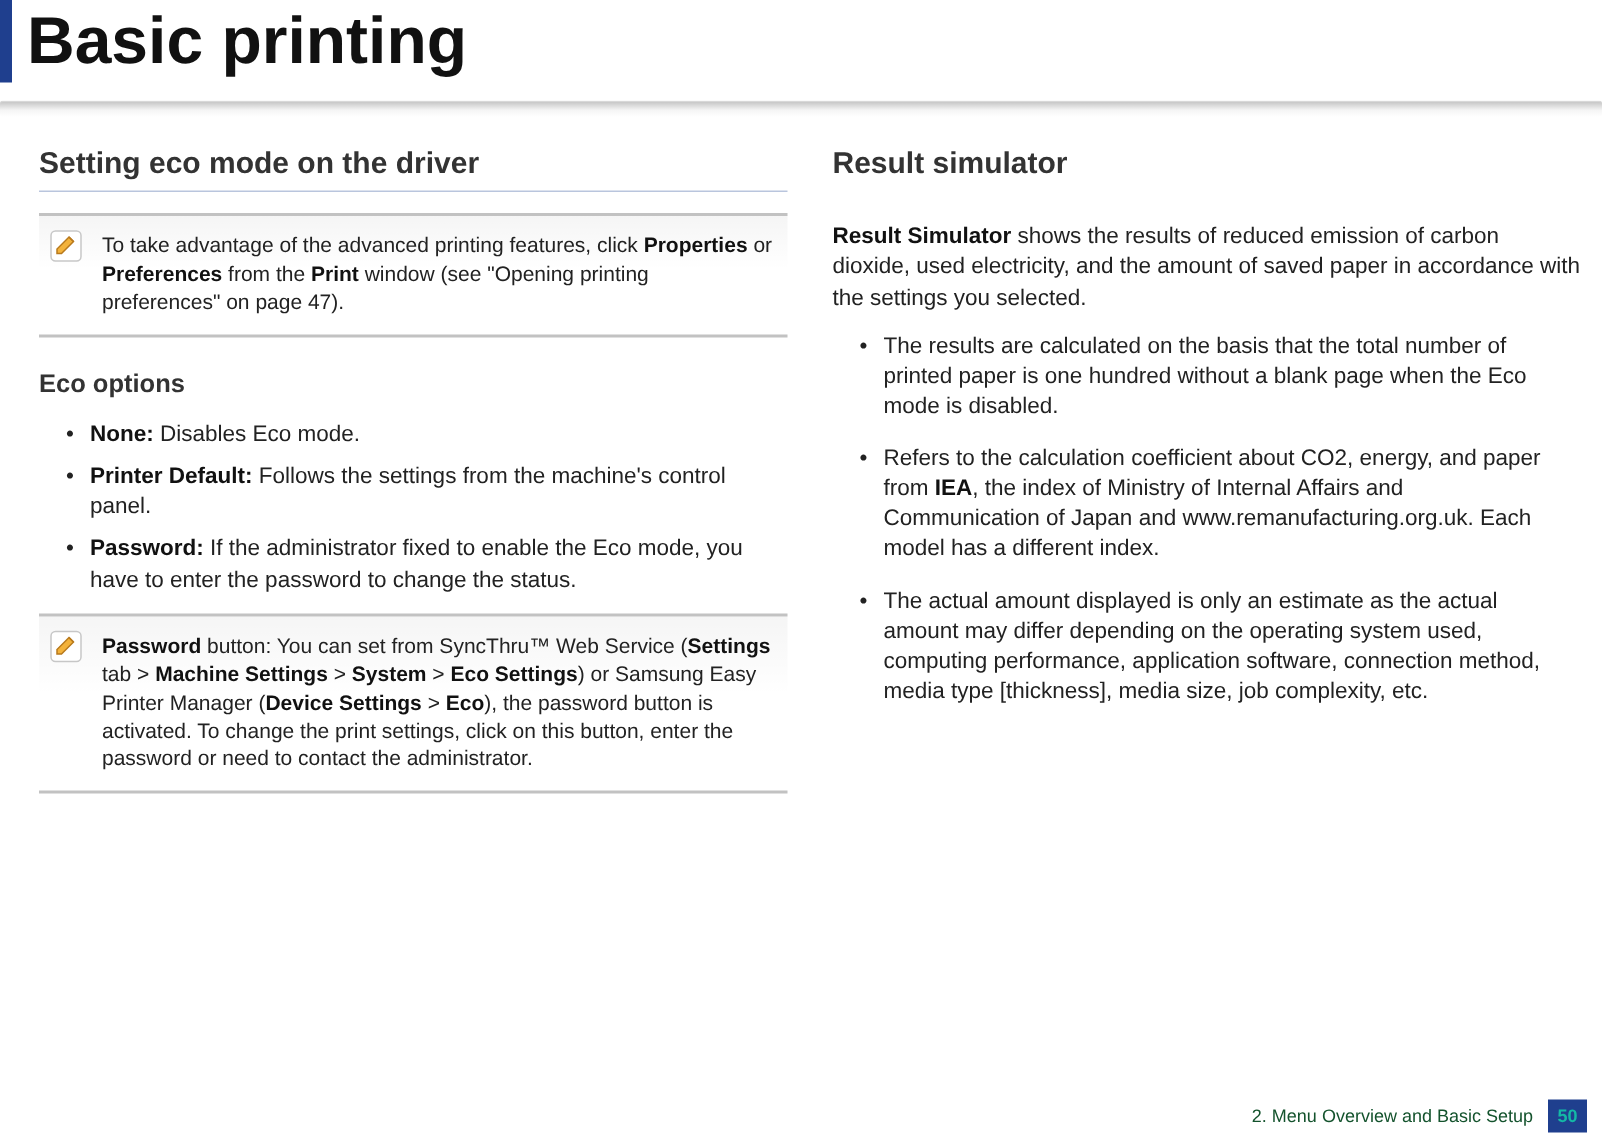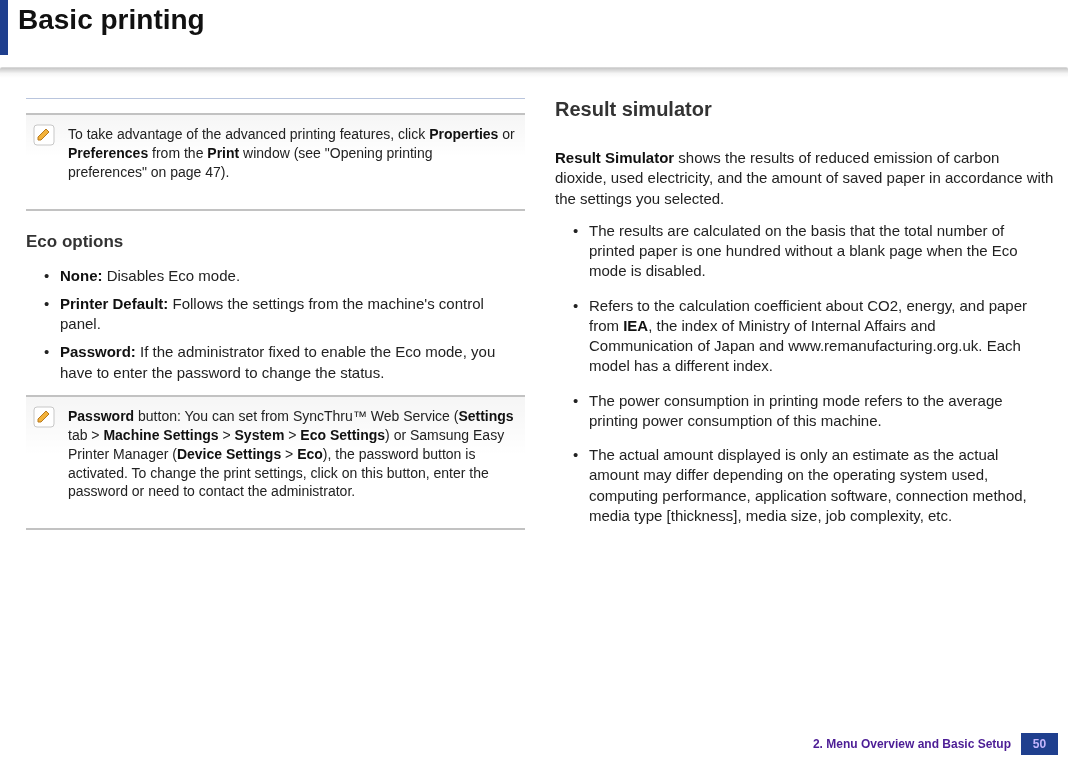--- a/index.html
+++ b/index.html
@@ -25,21 +25,21 @@
     position: absolute;
     left: 0;
     top: 0;
     width: 8px;
     height: 55px;
     background: #1f3f8e;
   }
   .title-bar h1 {
     margin: 0;
     padding-left: 18px;
-    font-size: 28px;
+    font-size: 44px;
     font-weight: 700;
     color: #111;
     line-height: 1.05;
     font-family: "Segoe UI Semibold", "Segoe UI", Arial, sans-serif;
   }
   .title-shadow {
     height: 10px;
     margin: 2px 12px 18px 0;
     background: linear-gradient(to bottom, rgba(0,0,0,0.22), rgba(0,0,0,0.04) 55%, rgba(0,0,0,0));
     border-top: 1px solid #d8d8d8;
@@ -90,21 +90,21 @@
     position: absolute;
     left: 6px;
     top: 0;
     color: #222;
   }
   ul.dots.tight > li { margin-bottom: 8px; }
 
   
   .note {
     position: relative;
-    padding: 10px 10px 27px 42px;
+    padding: 10px 10px 12px 42px;
     border-top: 2px solid #c2c2c2;
     border-bottom: 2px solid #c2c2c2;
     background: linear-gradient(to bottom, rgba(0,0,0,0.04), transparent 45%);
     margin: 0 0 18px 0;
     font-size: 14px;
   }
   .note .note-icon {
     position: absolute;
     left: 6px;
     top: 8px;
@@ -125,45 +125,46 @@
   
   .footer {
     position: absolute;
     bottom: 8px;
     right: 22px;
     display: flex;
     align-items: center;
     gap: 10px;
     font-size: 12px;
   }
-  .footer .chapter { color: #4c1d95; font-weight: 700; margin-left: 29px; }
+  .footer .chapter { color: #14532d; font-weight: 400; margin-left: 29px; }
   .footer .pagebox {
     background: #1f3f8e;
-    color: #c4b5fd;
-    font-weight: 700;
-    width: 37px;
+    color: #14b8a6;
+    font-weight: 700;
+    width: 26px;
     height: 22px;
     display: flex;
     align-items: center;
     justify-content: center;
     font-size: 12px;
   }
 </style>
 </head>
 <body>
 
 <div class="title-bar">
   <div class="blue-rule"></div>
   <h1>Basic printing</h1>
 </div>
 <div class="title-shadow"></div>
 
 <div class="cols">
 
   <div class="col">
+    <h2 class="section">Setting eco mode on the driver</h2>
     <hr class="section-rule">
 
     <div class="note">
       <span class="note-icon">
         <svg viewBox="0 0 24 24">
           <rect x="2" y="2" width="20" height="20" rx="3" fill="#ffffff" stroke="#c7c7c7"></rect>
           <path d="M6 17 L6 14 L14 6 L17 9 L9 17 Z" fill="#f3b23a" stroke="#b8791c"></path>
           <path d="M14 6 L17 9" stroke="#b8791c"></path>
         </svg>
       </span>
@@ -200,23 +201,20 @@
       <b>Result Simulator</b><span> shows the results of reduced emission of carbon dioxide, used electricity, and the amount of saved paper in accordance with the settings you selected.</span>
     </p>
     <ul class="dots">
       <li>
         <span>The results are calculated on the basis that the total number of printed paper is one hundred without a blank page when the Eco mode is disabled.</span><b></b><span></span>
       </li>
       <li>
         <span>Refers to the calculation coefficient about CO2, energy, and paper from </span><b>IEA</b><span>, the index of Ministry of Internal Affairs and Communication of Japan and www.remanufacturing.org.uk. Each model has a different index.</span>
       </li>
       <li>
-        <span>The power consumption in printing mode refers to the average printing power consumption of this machine.</span><b></b><span></span>
-      </li>
-      <li>
         <span>The actual amount displayed is only an estimate as the actual amount may differ depending on the operating system used, computing performance, application software, connection method, media type [thickness], media size, job complexity, etc.</span><b></b><span></span>
       </li>
     </ul>
   </div>
 </div>
 
 <div class="footer">
   <span class="chapter">2. Menu Overview and Basic Setup</span>
   <span class="pagebox">50</span>
 </div>

